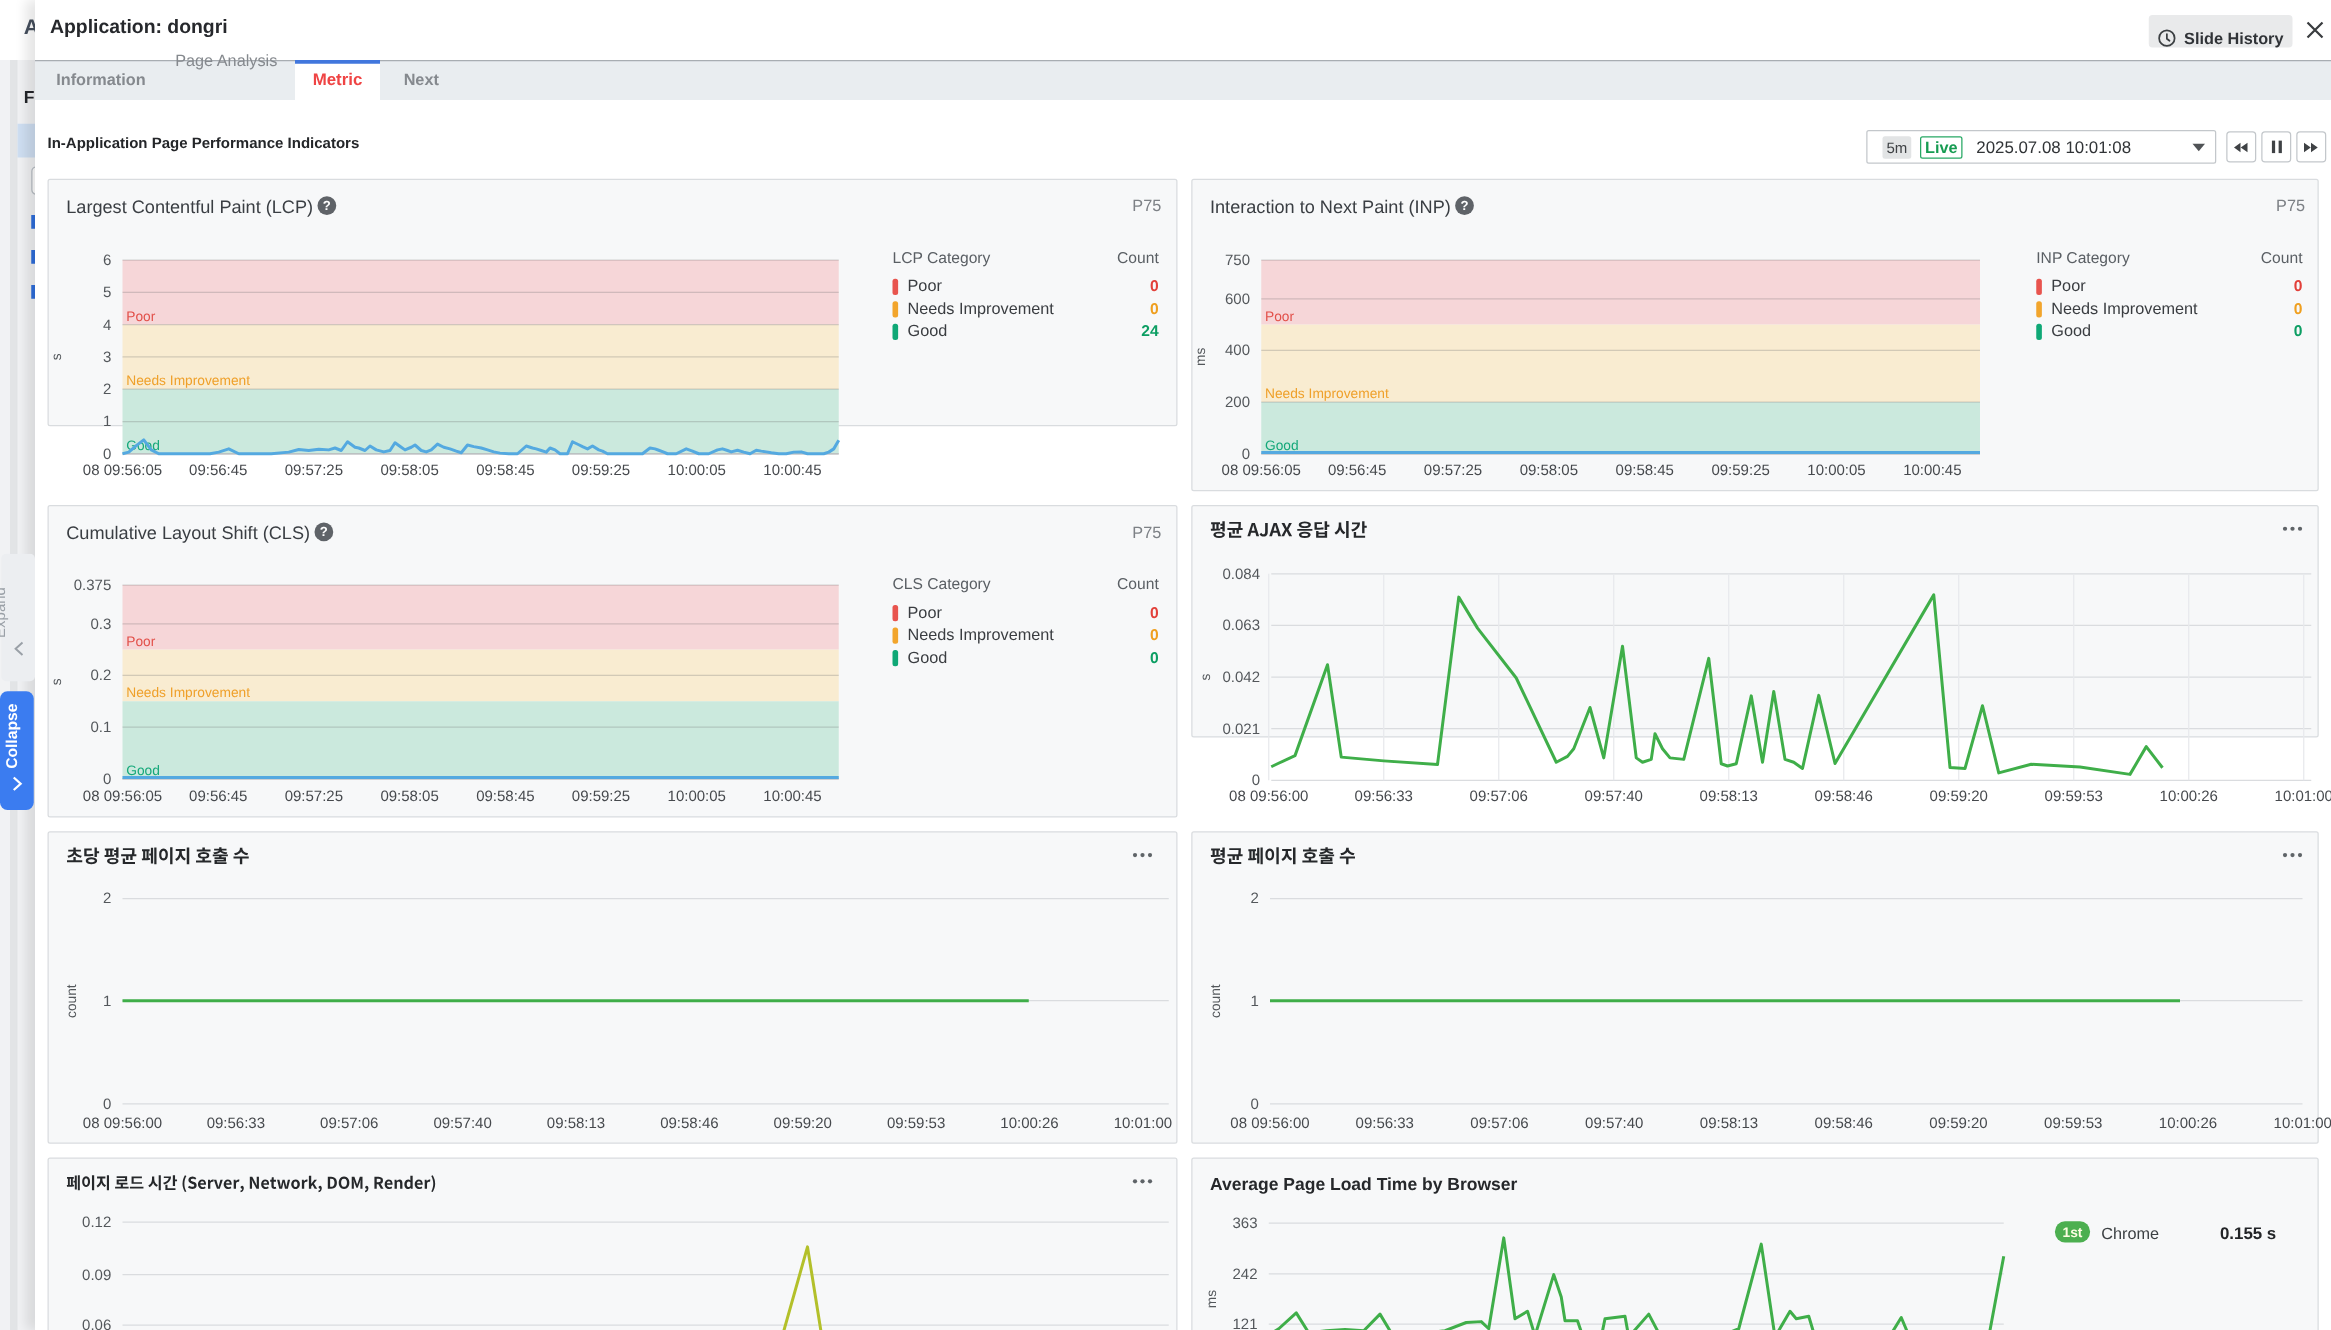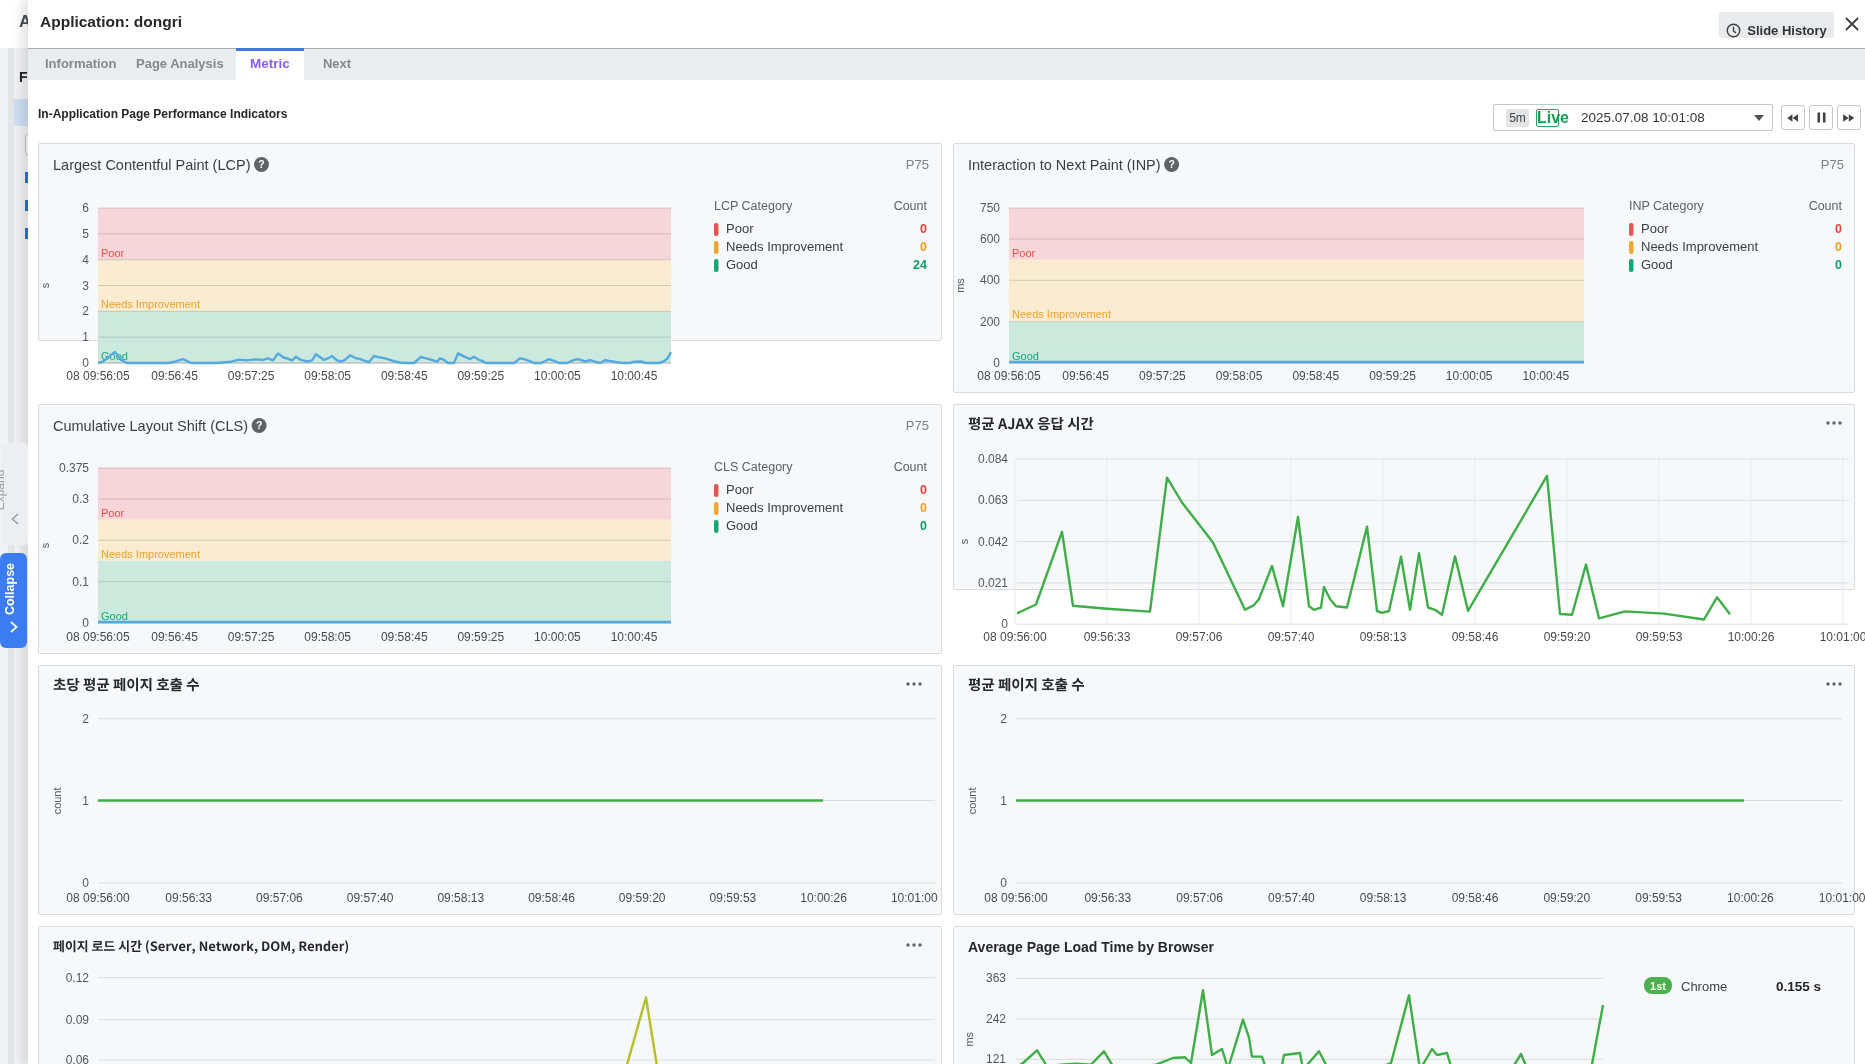--- a/index.html
+++ b/index.html
@@ -30,28 +30,28 @@
       </svg>
    <span style="font-size:13px;font-weight:600;color:#303337">Slide History</span>
  </div>
  <svg class="abs" style="left:1817px;top:17px" width="14" height="14">
       <path d="M1 1 L13 13 M13 1 L1 13" stroke="#3a3d40" stroke-width="1.8"></path>
     </svg>
 
  <div class="abs" style="left:0;top:48px;width:1837px;height:32px;background:#e9edf0;border-top:1px solid #a8adb2"></div>
  <div class="abs" style="left:208px;top:48px;width:68px;height:32px;background:#fff;border-top:3px solid #4177dd"></div>
  <div class="abs" style="left:17px;top:56px;width:66px;font-size:13px;font-weight:600;color:#85898e">Information</div>
- <div class="abs" style="left:108px;top:56px;width:90px;text-align:left;font-size:13px;font-weight:700;color:#85898e;white-space:nowrap">Page Analysis</div>
- <div class="abs" style="left:208px;top:56px;width:68px;text-align:center;font-size:13.5px;font-weight:700;color:#8b5cf6">Metric</div>
+ <div class="abs" style="left:108px;top:41px;width:90px;text-align:center;font-size:13px;font-weight:400;color:#85898e;white-space:nowrap">Page Analysis</div>
+ <div class="abs" style="left:208px;top:56px;width:68px;text-align:center;font-size:13.5px;font-weight:700;color:#ef4444">Metric</div>
  <div class="abs" style="left:287px;top:56px;width:44px;text-align:center;font-size:13px;font-weight:600;color:#85898e">Next</div>
  <div class="abs" style="left:10px;top:107px;font-size:12px;font-weight:700;color:#242629">In-Application Page Performance Indicators</div>
 
  <div class="abs" style="left:1465px;top:104px;width:280px;height:27px;background:#fff;border:1px solid #c3c7cb;border-radius:2px"></div>
  <div class="abs" style="left:1478px;top:109px;width:23px;height:18px;background:#e2e4e5;border-radius:2px;text-align:center;line-height:18px;font-size:12px;color:#3f4245">5m</div>
- <div class="abs" style="left:1508px;top:109px;width:23px;height:18px;background:#fff;border:1px solid #27a864;border-radius:2px;text-align:center;line-height:16px;font-size:16px;font-weight:700;color:#179c52">Live</div>
+ <div class="abs" style="left:1508px;top:109px;width:34px;height:18px;background:#fff;border:1px solid #27a864;border-radius:2px;text-align:center;line-height:16px;font-size:13px;font-weight:700;color:#179c52">Live</div>
  <div class="abs" style="left:1553px;top:110px;font-size:13.5px;color:#313437">2025.07.08 10:01:08</div>
  <div class="abs" style="left:1726px;top:115px;width:0;height:0;border-left:5px solid transparent;border-right:5px solid transparent;border-top:6px solid #505356"></div>
  <div class="abs" style="left:1753px;top:105px;width:24px;height:25px;background:#fff;border:1px solid #c3c7cb;border-radius:3px;display:flex;align-items:center;justify-content:center">
    <svg width="12" height="10">
         <path d="M11 1.2 L5.6 5 L11 8.8 Z M5.4 1.2 L0.2 5 L5.4 8.8 Z" fill="#3f4245"></path>
       </svg>
  </div>
  <div class="abs" style="left:1781px;top:105px;width:24px;height:25px;background:#fff;border:1px solid #c3c7cb;border-radius:3px;display:flex;align-items:center;justify-content:center">
    <svg width="9" height="11">
         <rect x="0.5" y="0.5" width="2.6" height="10" fill="#3f4245"></rect>

